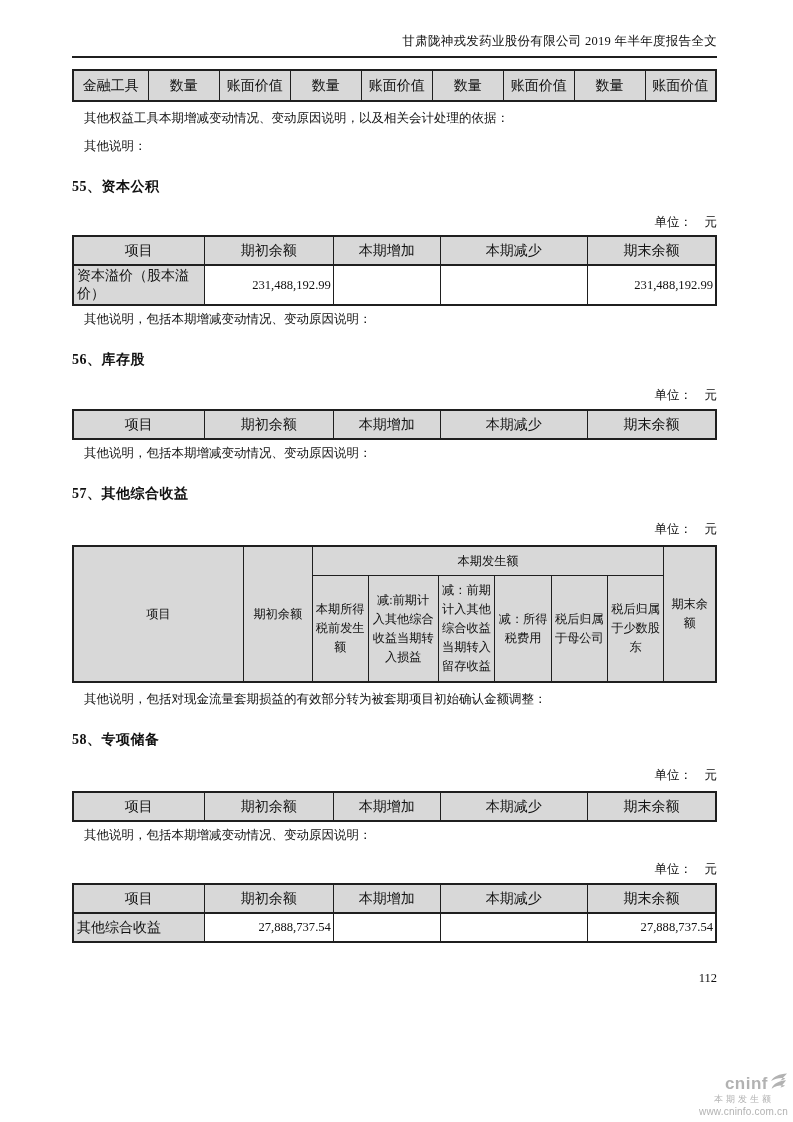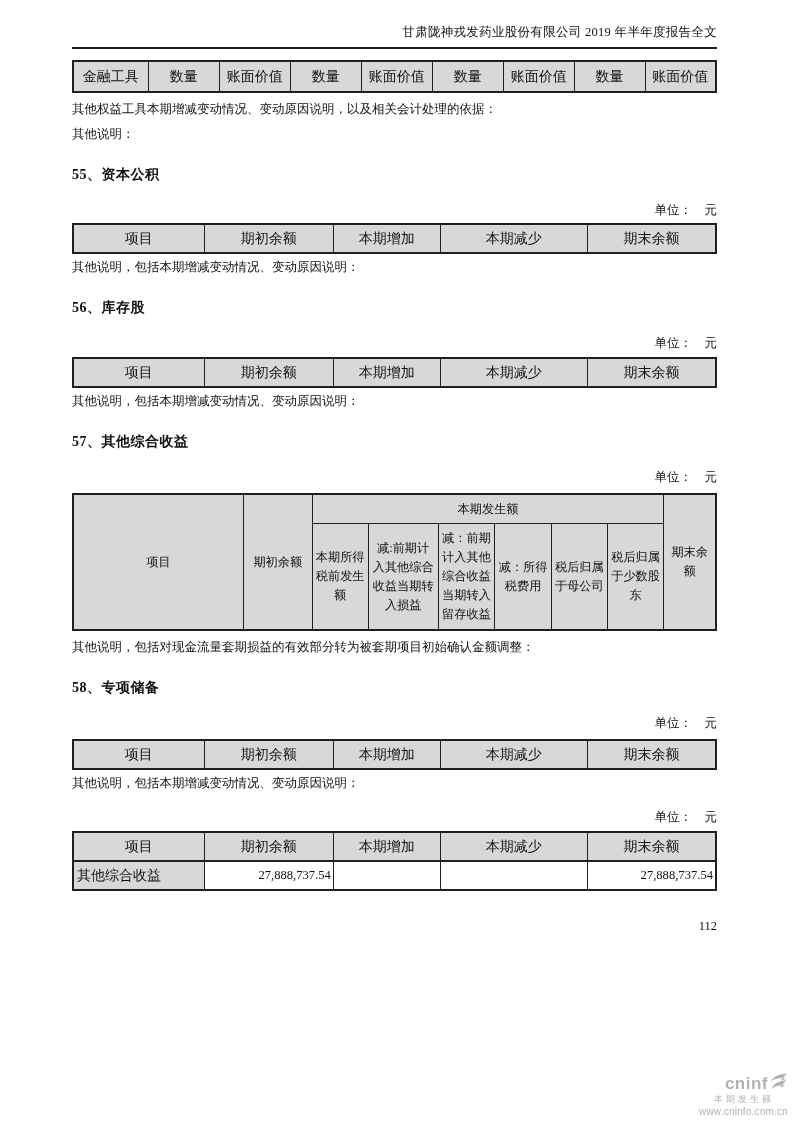--- a/index.html
+++ b/index.html
@@ -5,21 +5,21 @@
   html,body{margin:0;padding:0;}
   body{background:#e8e8e8;}
   .page{
     width:793px;height:1122px;background:#ffffff;position:relative;
     margin:0 auto;overflow:hidden;
     font-family:"Liberation Serif","DejaVu Serif",serif;
     color:#111;
   }
   .content{padding:0 76px 0 72px;}
 
-  .doc-header{padding-top:24px;text-align:right;font-size:12.5px;line-height:17px;letter-spacing:.3px;}
+  .doc-header{padding-top:33px;text-align:right;font-size:12.5px;line-height:17px;letter-spacing:.3px;}
   .header-rule{margin-top:6px;border:0;border-top:2px solid #1f1f1f;}
 
   table{border-collapse:collapse;width:100%;table-layout:fixed;}
   table,th,td{border:1px solid #1f1f1f;}
   table{border-width:2px;}
   th,td{font-weight:normal;font-size:14px;padding:1px 3px;overflow:hidden;}
   .hdr{background:#d8d8d8;text-align:center;}
   .gray{background:#d8d8d8;}
   .num{text-align:right;padding-right:2px;font-size:12.6px;}
   .item-cell{text-align:left;padding-left:3px;}
@@ -29,21 +29,21 @@
 
   .t-std th{height:25px;}
   .t-std td{height:25px;}
   .t-std .head-row th{border-bottom-width:2px;}
 
   .t-oci{margin-top:8px;}
   .t-oci th{word-break:break-all;line-height:19px;font-size:12.2px;}
   .t-oci .oci-top th{height:26px;}
   .t-oci .oci-sub th{height:103px;}
 
-  .p-note{font-size:12.5px;line-height:16px;margin:0;}
+  .p-note{font-size:12.5px;line-height:16px;margin:12px;}
   .h-section{font-size:14px;font-weight:bold;line-height:18px;margin:0;letter-spacing:.5px;}
   .unit-line{text-align:right;font-size:12.5px;line-height:16px;}
 
   .mt8{margin-top:8px;} .mt9{margin-top:9px;}
   .m-h{margin-top:24px;} .m-unit{margin-top:18px;}
   .m-tbl5{margin-top:5px;} .m-tbl6{margin-top:6px;} .m-tbl8{margin-top:8px;}
   .m-note{margin-top:5px;}
 
   .page-num{margin-top:28px;text-align:right;font-size:12.5px;line-height:14px;}
 
@@ -106,20 +106,27 @@
           <col style="width:22.9%">
           <col style="width:20.0%">
         </colgroup>
       <tbody>
           <tr class="head-row">
         <th class="hdr">项目</th>
         <th class="hdr">期初余额</th>
         <th class="hdr">本期增加</th>
         <th class="hdr">本期减少</th>
         <th class="hdr">期末余额</th>
+      </tr>
+      <tr>
+        <td class="gray item-cell">资本溢价（股本溢价）</td>
+        <td class="num">231,488,192.99</td>
+        <td class="num"></td>
+        <td class="num"></td>
+        <td class="num">231,488,192.99</td>
       </tr>
     </tbody>
       </table>
     <p class="p-note m-note">其他说明，包括本期增减变动情况、变动原因说明：</p>
 
     <h3 class="h-section m-h">56、库存股</h3>
     <div class="unit-line m-unit">单位：　元</div>
 
     <table class="t-std m-tbl6">
       <colgroup>

